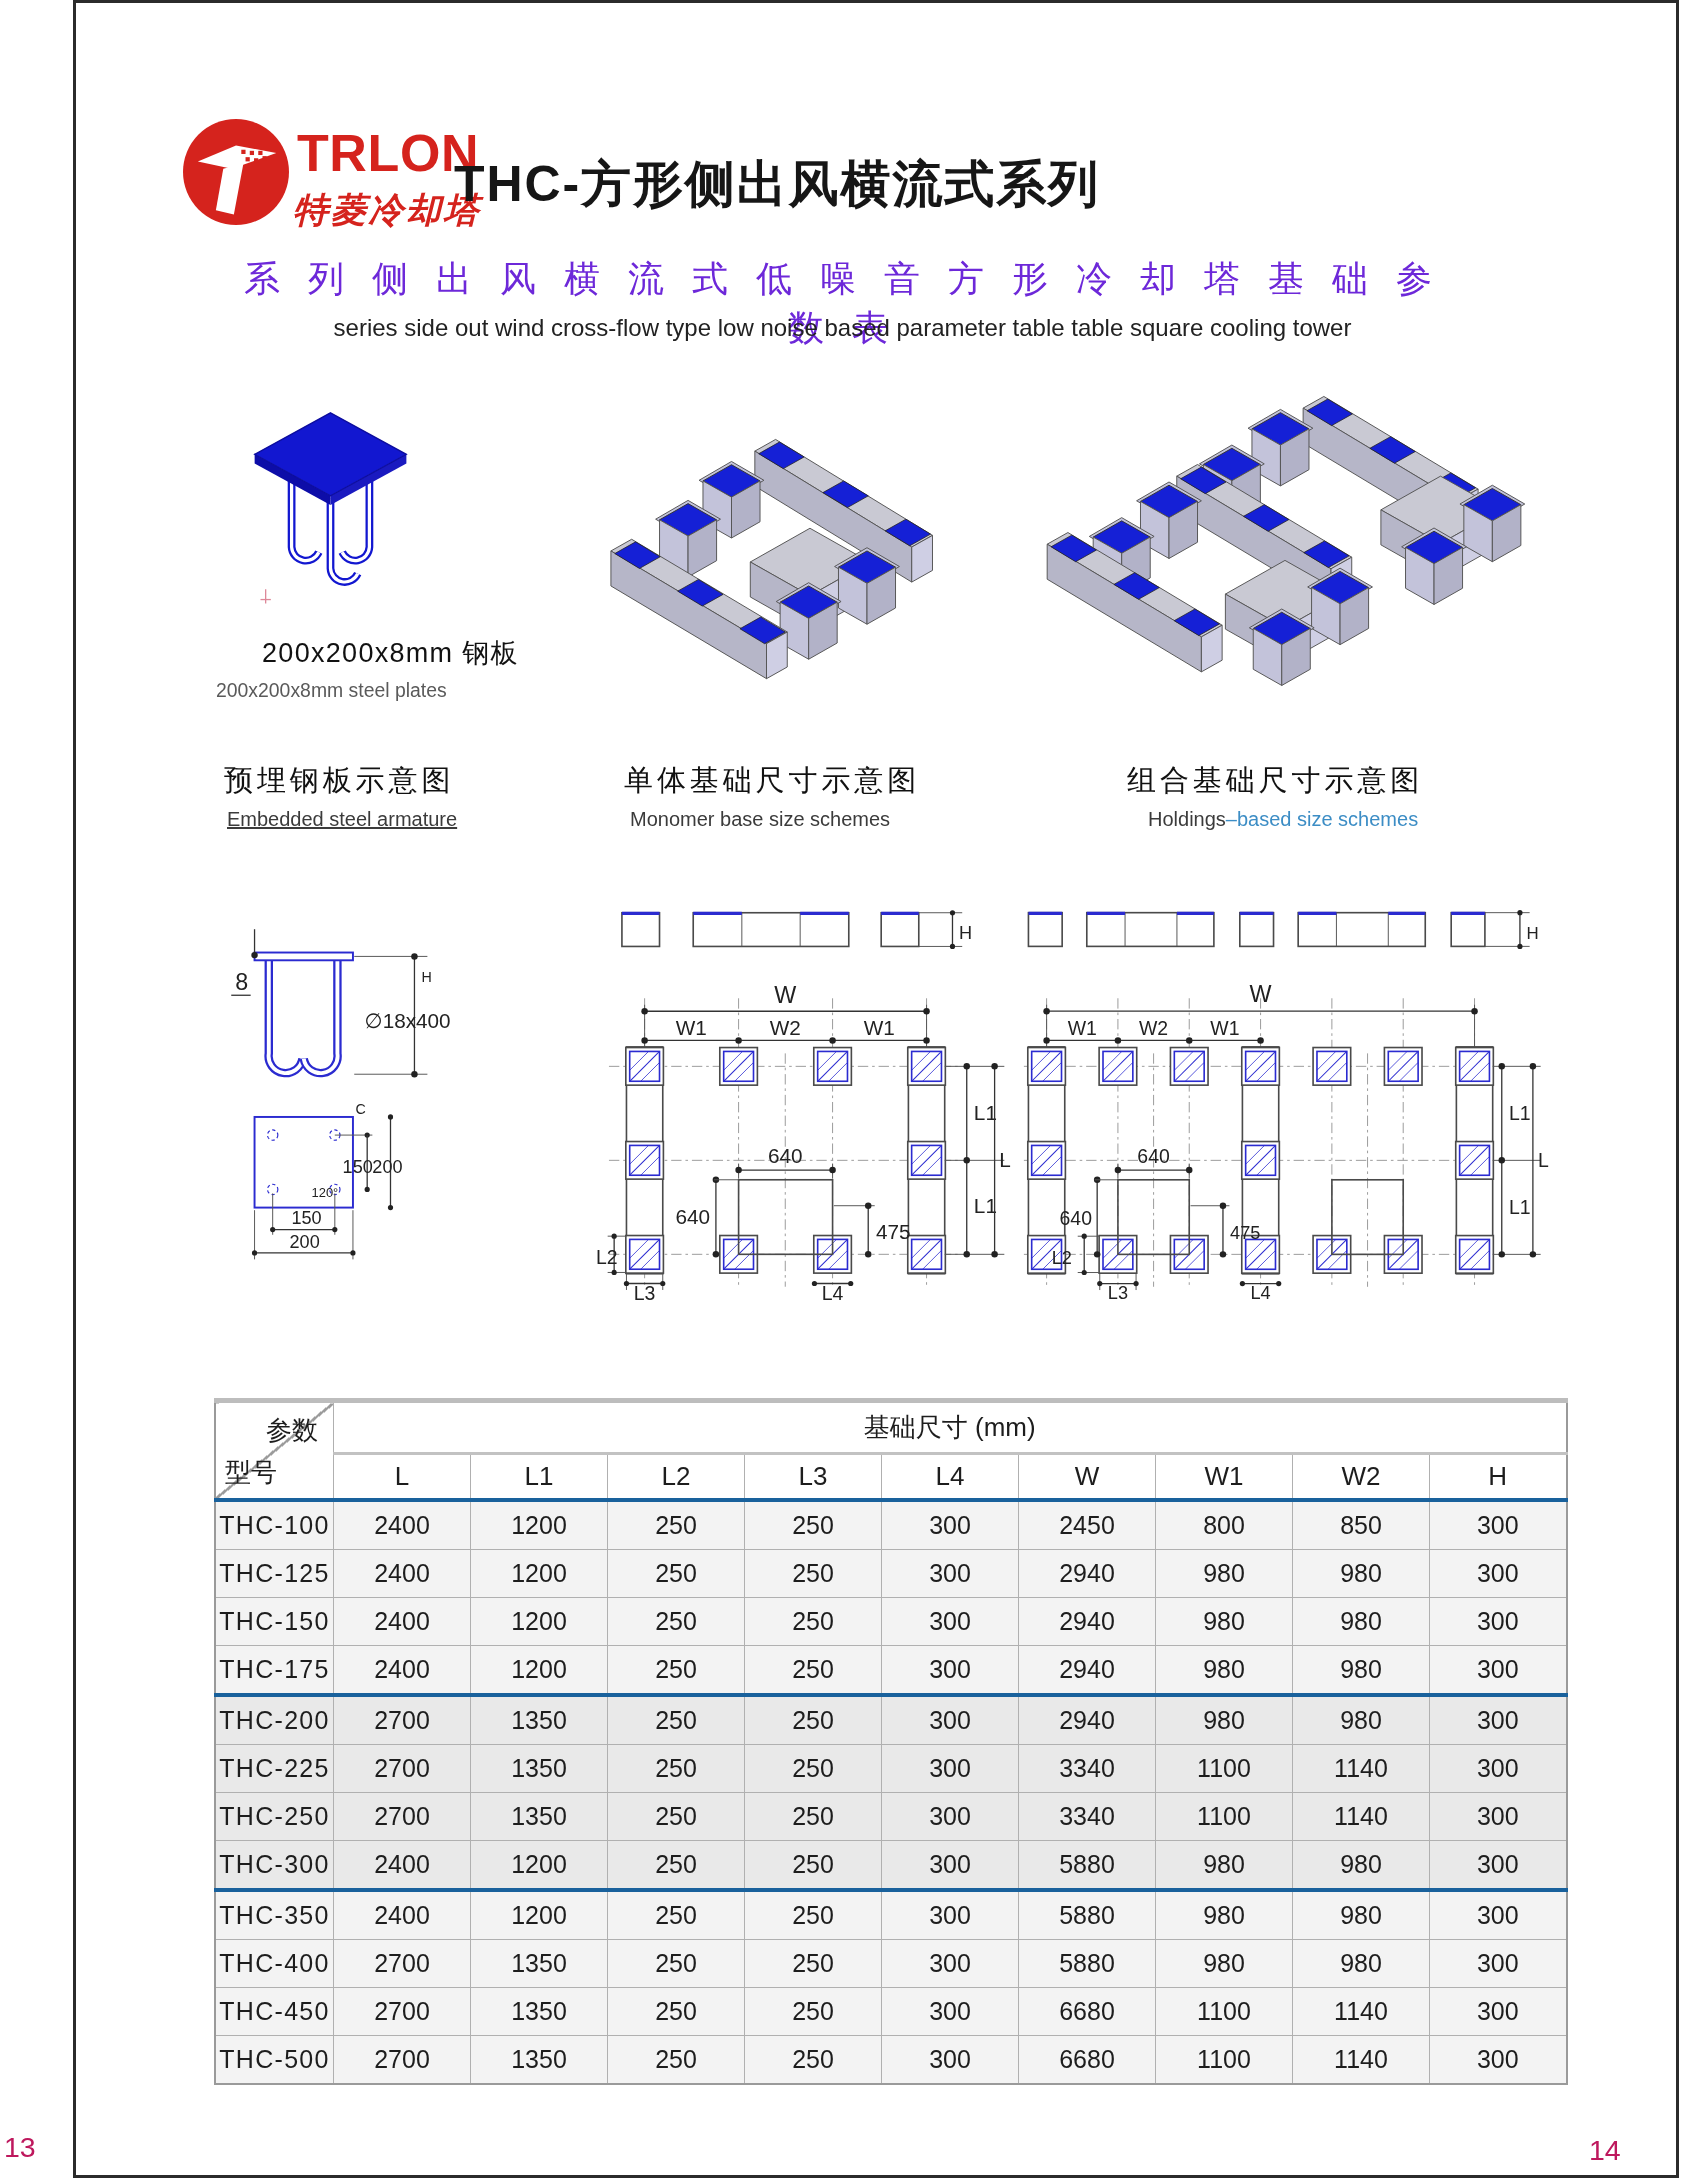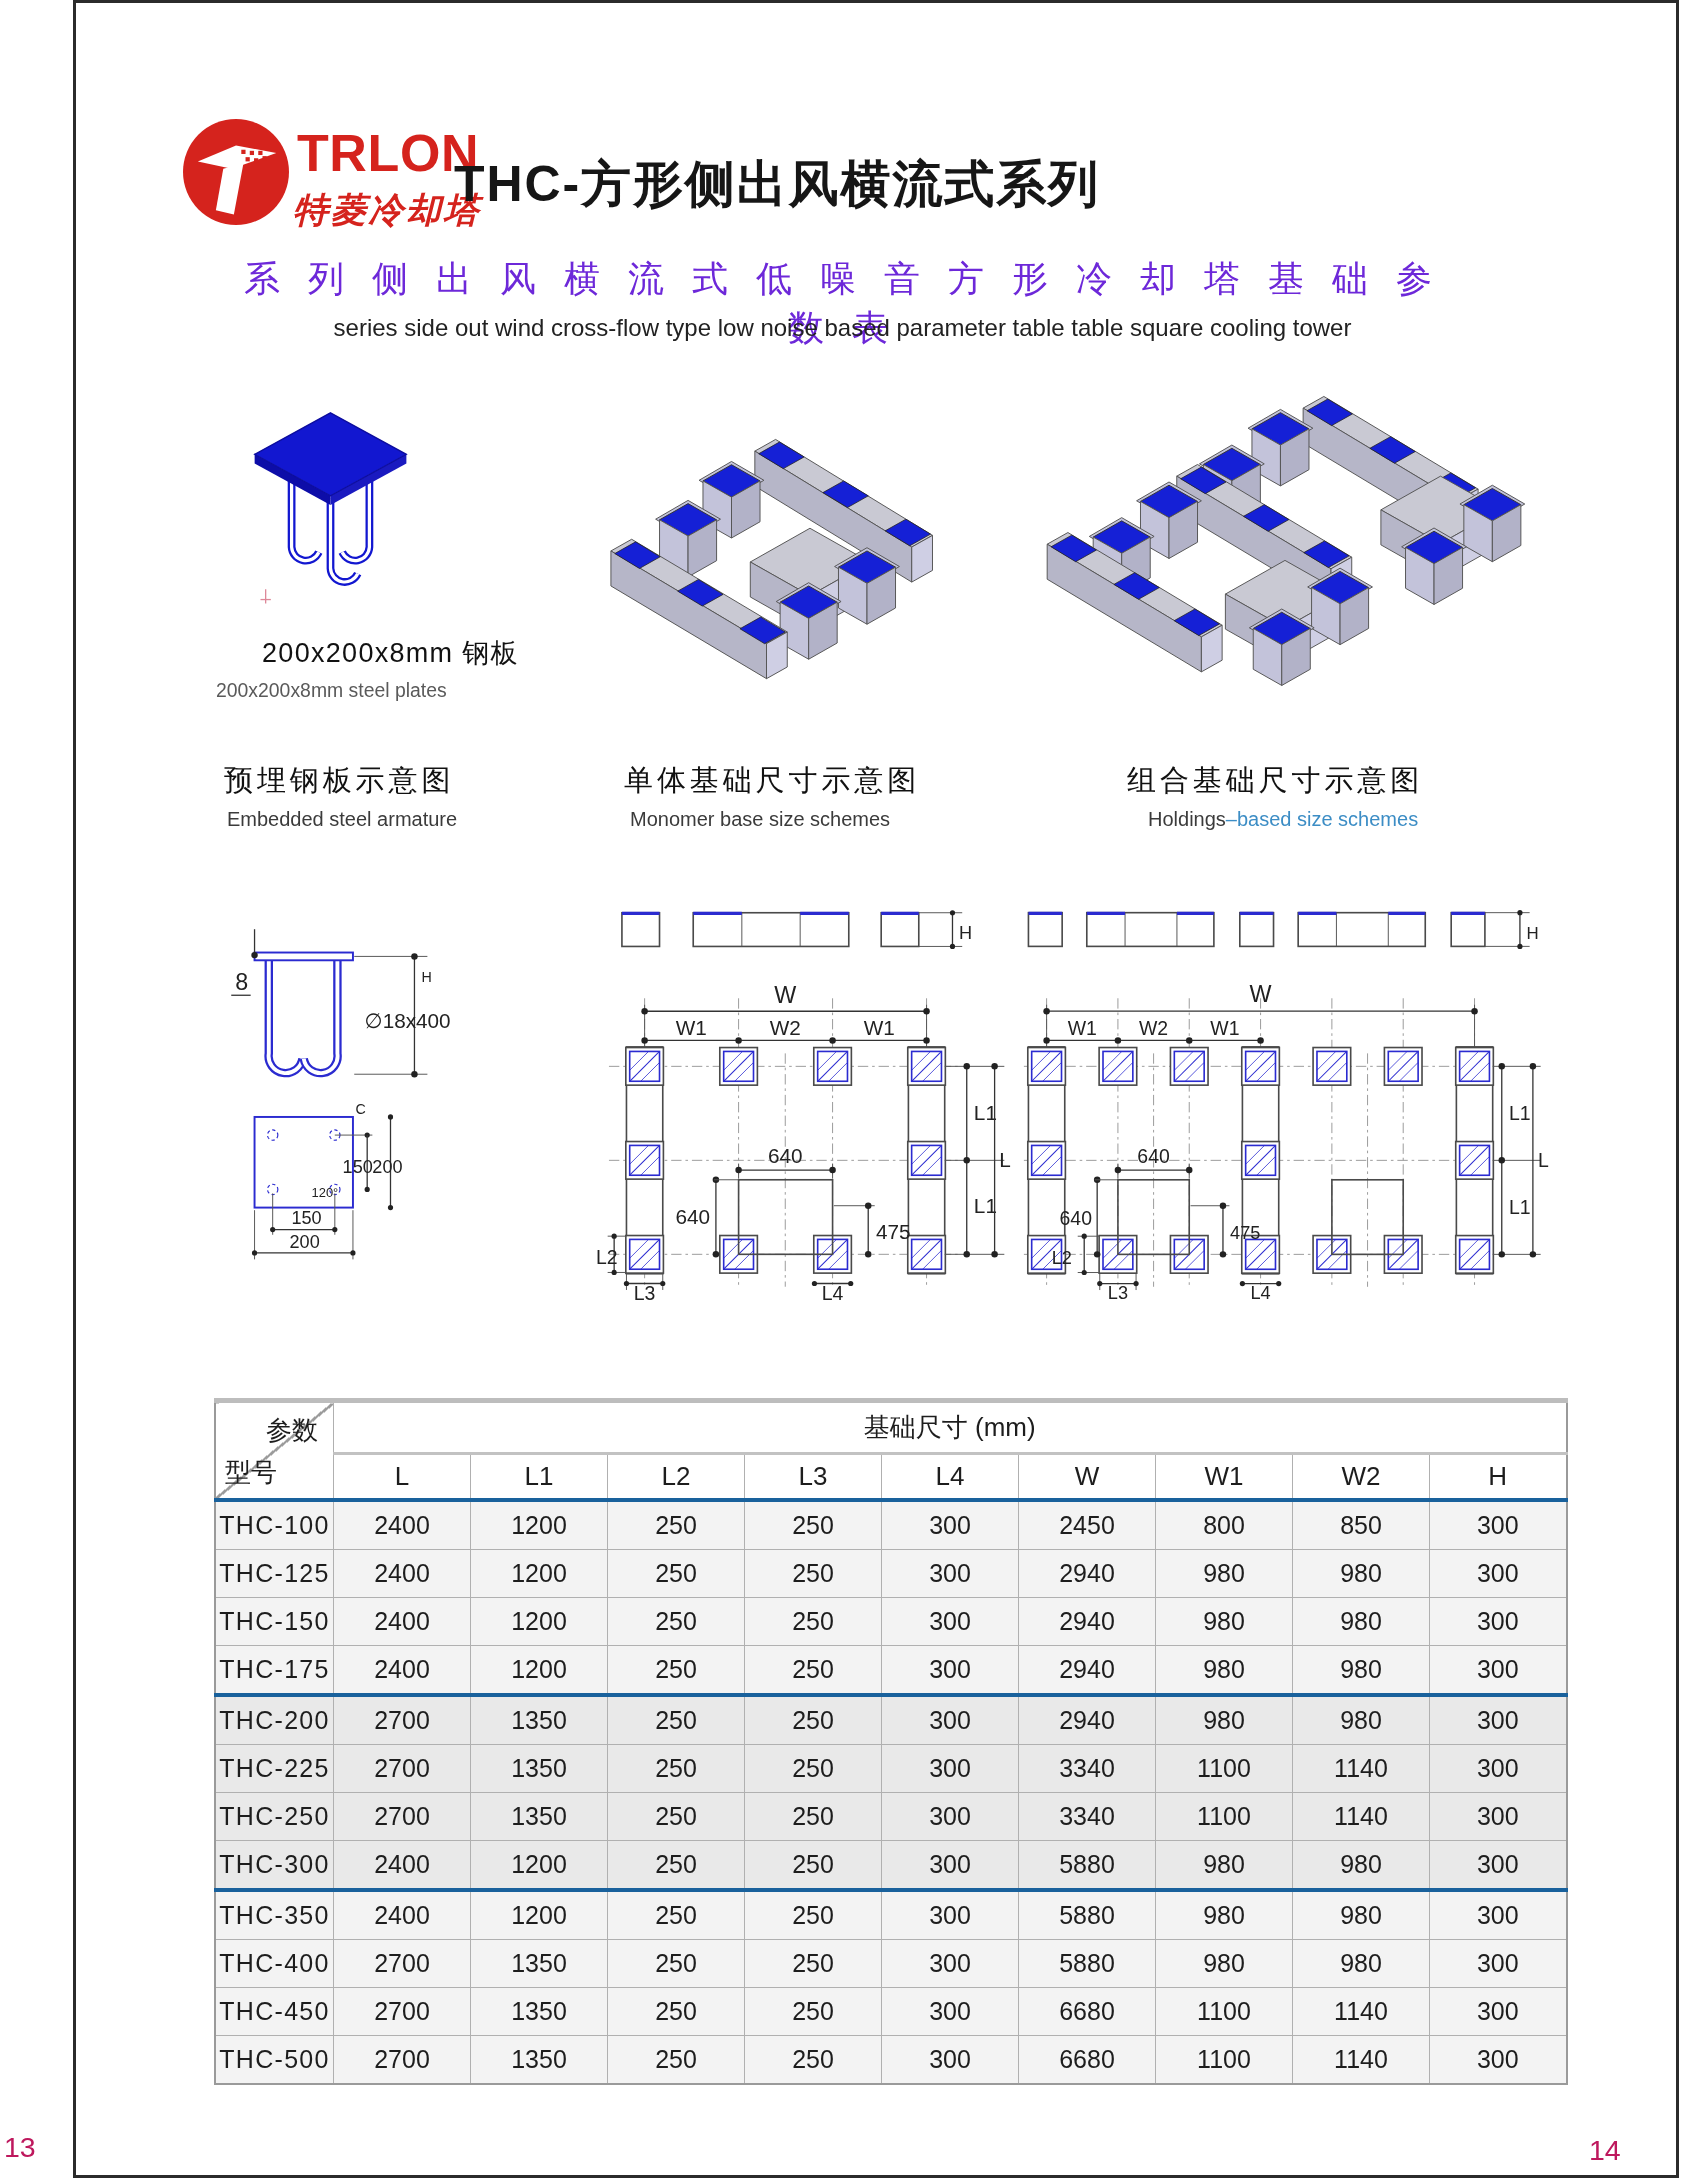--- a/index.html
+++ b/index.html
@@ -168,21 +168,21 @@
       <polygon points="97,257 335,400 303,418 65,275" fill="#c9c9d3" stroke="#555" stroke-width="1.5"></polygon>
       <polygon points="65,275 303,418 303,472 65,329" fill="#b6b6c8" stroke="#555" stroke-width="1.5"></polygon>
       <polygon points="335,400 303,418 303,472 335,454" fill="#cfcfe4" stroke="#555" stroke-width="1.5"></polygon>
       <use href="#plate" transform="translate(103,261)"></use>
       <use href="#plate" transform="translate(200,319)"></use>
       <use href="#plate" transform="translate(293,375)"></use>
     </g>
   </svg>
 
   <div class="a cap-cn" style="left:224px;">预埋钢板示意图</div>
-  <div class="a cap-en" style="left:227px;">Embedded steel armature</div>
+  <div class="a cap-en" style="left:227px;text-decoration:underline;">Embedded steel armature</div>
   <div class="a cap-cn" style="left:624px;">单体基础尺寸示意图</div>
   <div class="a cap-en" style="left:630px;">Monomer base size schemes</div>
   <div class="a cap-cn" style="left:1127px;">组合基础尺寸示意图</div>
   <div class="a cap-en" style="left:1148px;">
     <span>Holdings</span><span class="blue">–based size schemes</span>
   </div>
 
   <svg class="a" style="left:217px;top:911px;" width="246" height="353" viewBox="0 0 380 545">
     <g>
       <path d="M80,76 V220 a26,26 0 0 0 52,8" stroke="#2b2bd0" stroke-width="13" fill="none"></path>

